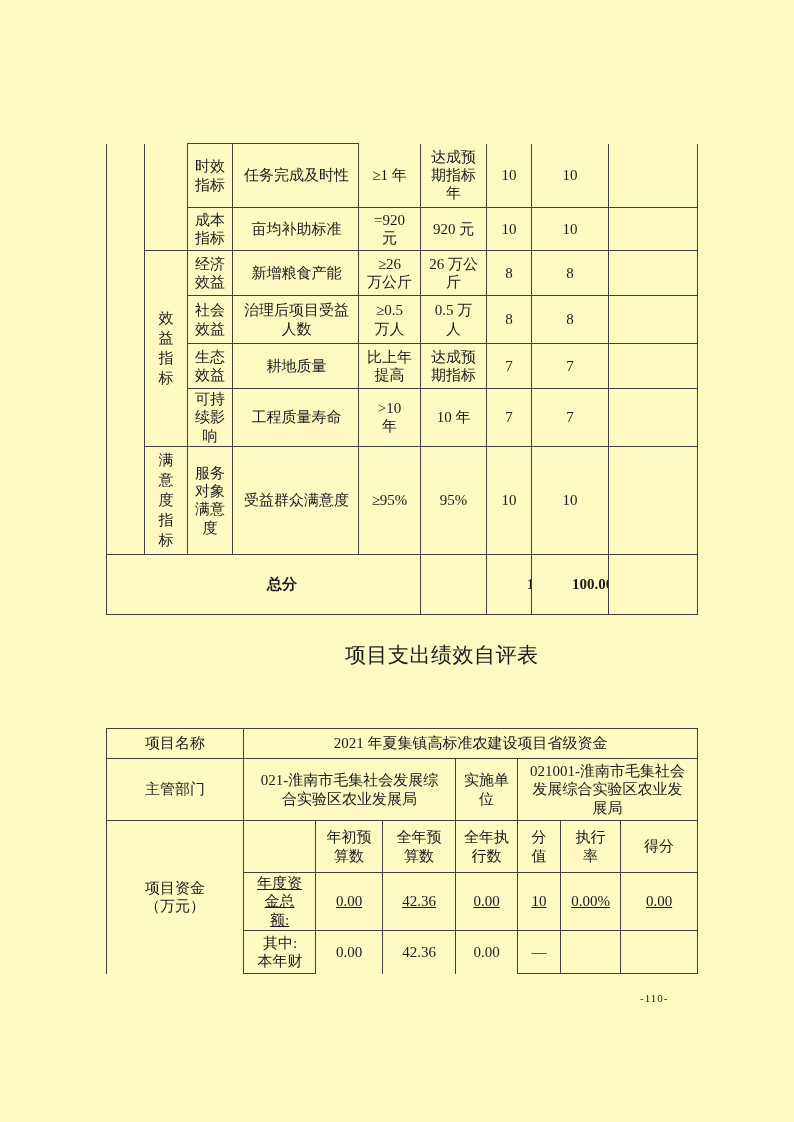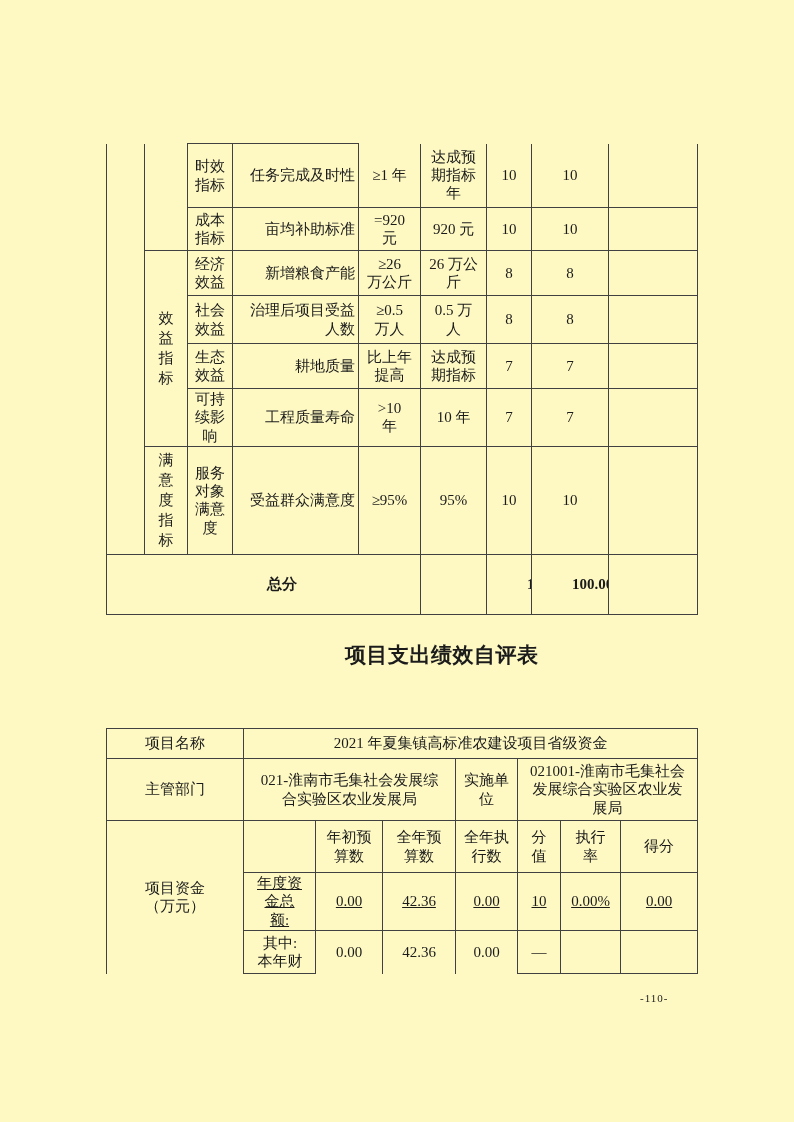--- a/index.html
+++ b/index.html
@@ -18,27 +18,27 @@
     font-size:15px; line-height:1.22;
     overflow:hidden;
   }
   
   .t1 { left:106px; top:143px; width:591px; }
   .t1 tr.r1 td { border-top:none; }
   .t1 tr.r1 td.topline { border-top:1px solid #414141; }
   .t1 .r1 { height:64px; } .t1 .r2 { height:43px; } .t1 .r3 { height:45px; }
   .t1 .r4 { height:48px; } .t1 .r5 { height:45px; } .t1 .r6 { height:57px; }
   .t1 .r7 { height:108px; } .t1 .r8 { height:60px; }
-  .name-cell { text-align:right; padding-left:5px; }
+  .name-cell { text-align:center; padding-left:5px; }
   .vgroup { line-height:20px; }
   .bold { font-weight:bold;padding-left:40px; }
   
   .title {
     position:absolute; left:345px; top:641px;
-    font-size:21px; font-weight:bold; letter-spacing:0.5px;
+    font-size:21px; font-weight:normal; letter-spacing:0.5px;
   }
   .subtitle {
     position:absolute; left:0; top:672px; width:794px;
     text-align:center; font-size:14px;
   }
   
   .t2 { left:106px; top:728px; width:591px; }
   .t2 .s1 { height:30px; } .t2 .s2 { height:62px; } .t2 .s3 { height:52px; }
   .t2 .s4 { height:58px;text-decoration:underline; } .t2 .s5 { height:43px; }
   .t2 tr.s5 td { border-bottom:none; }

